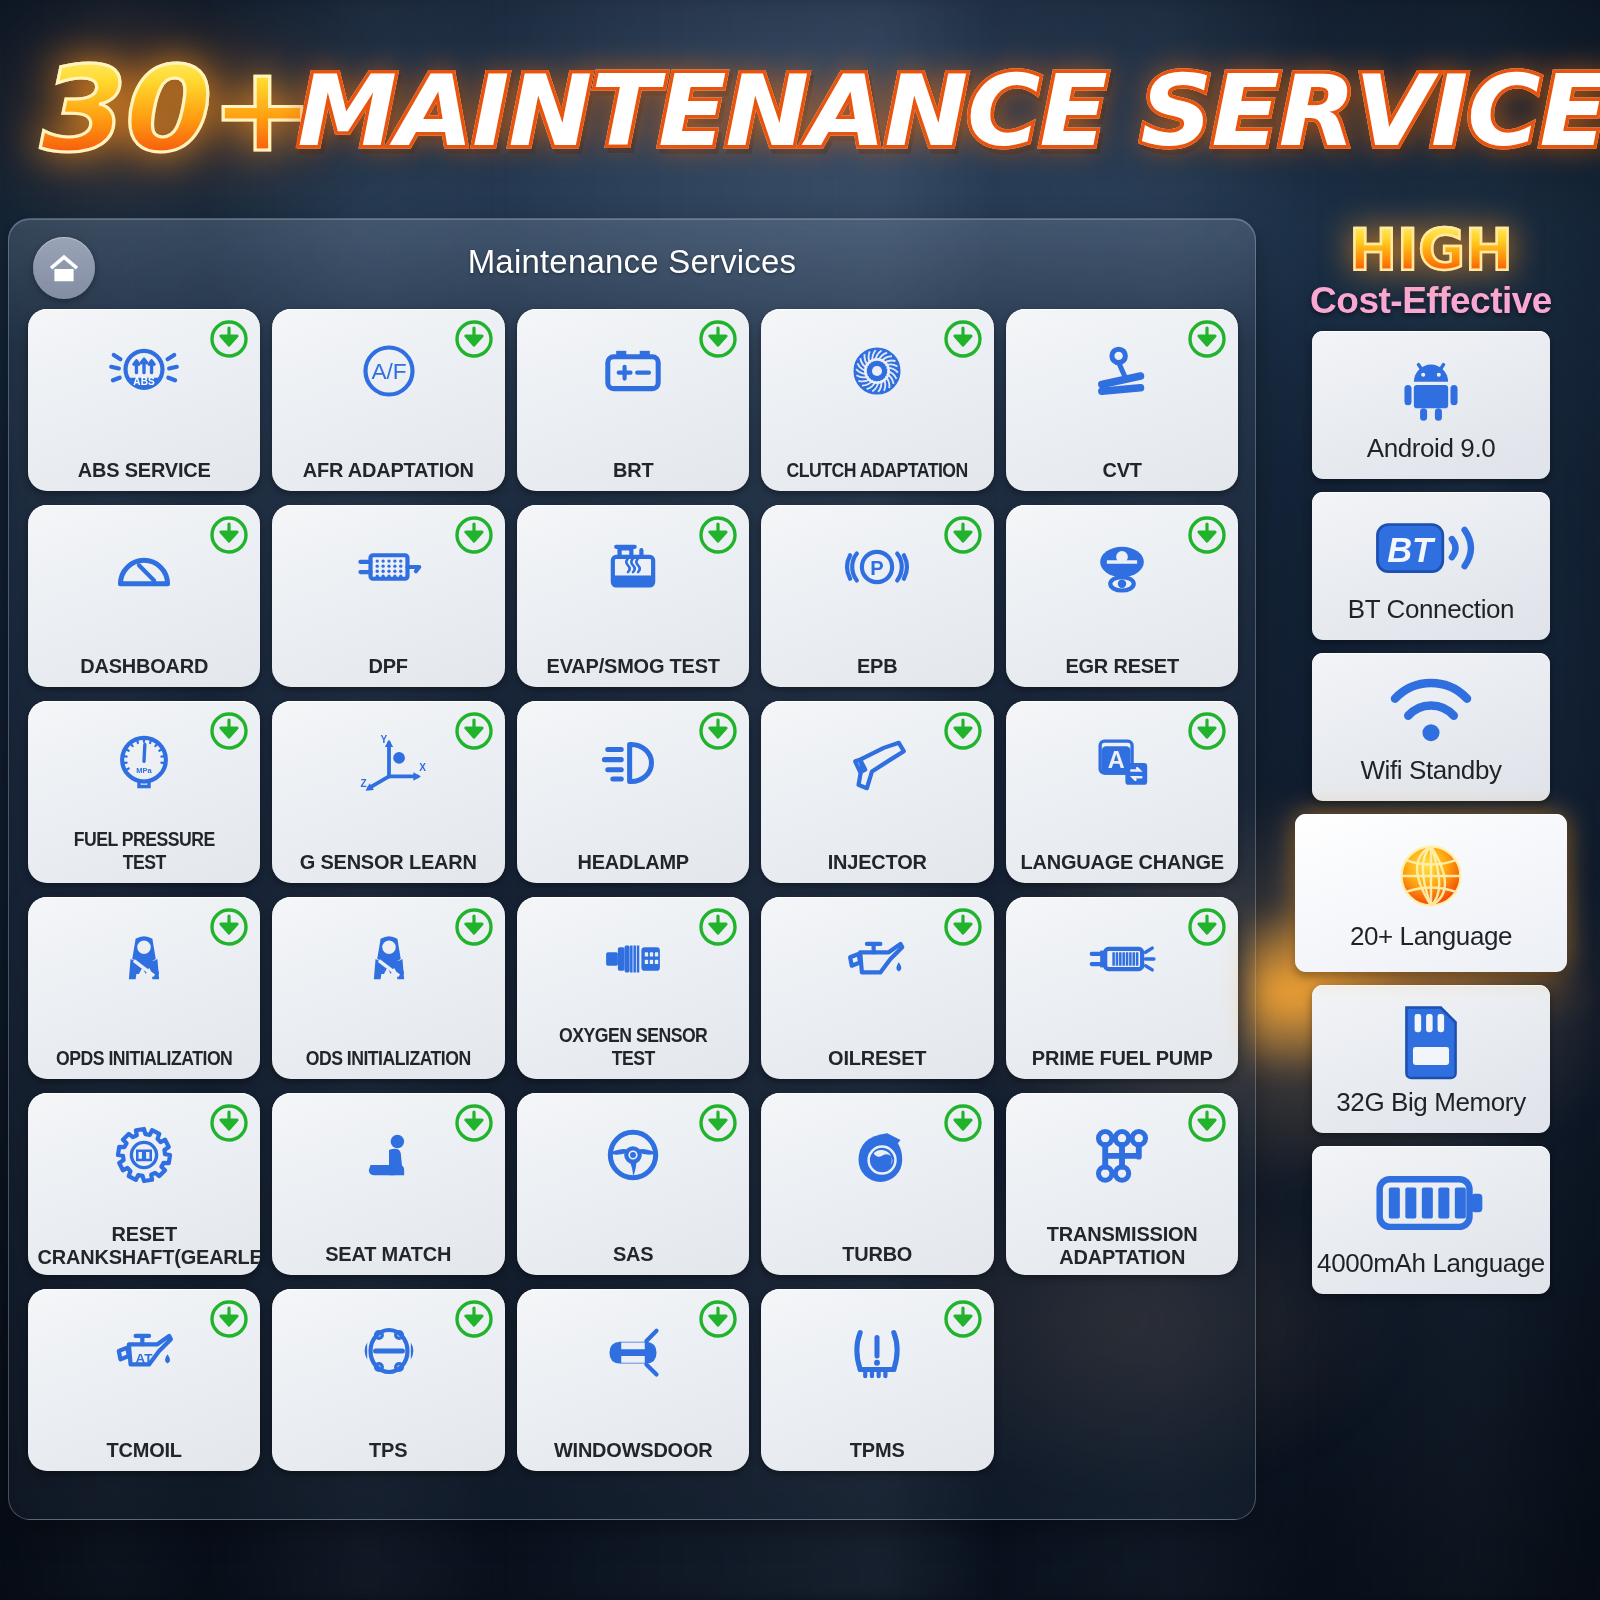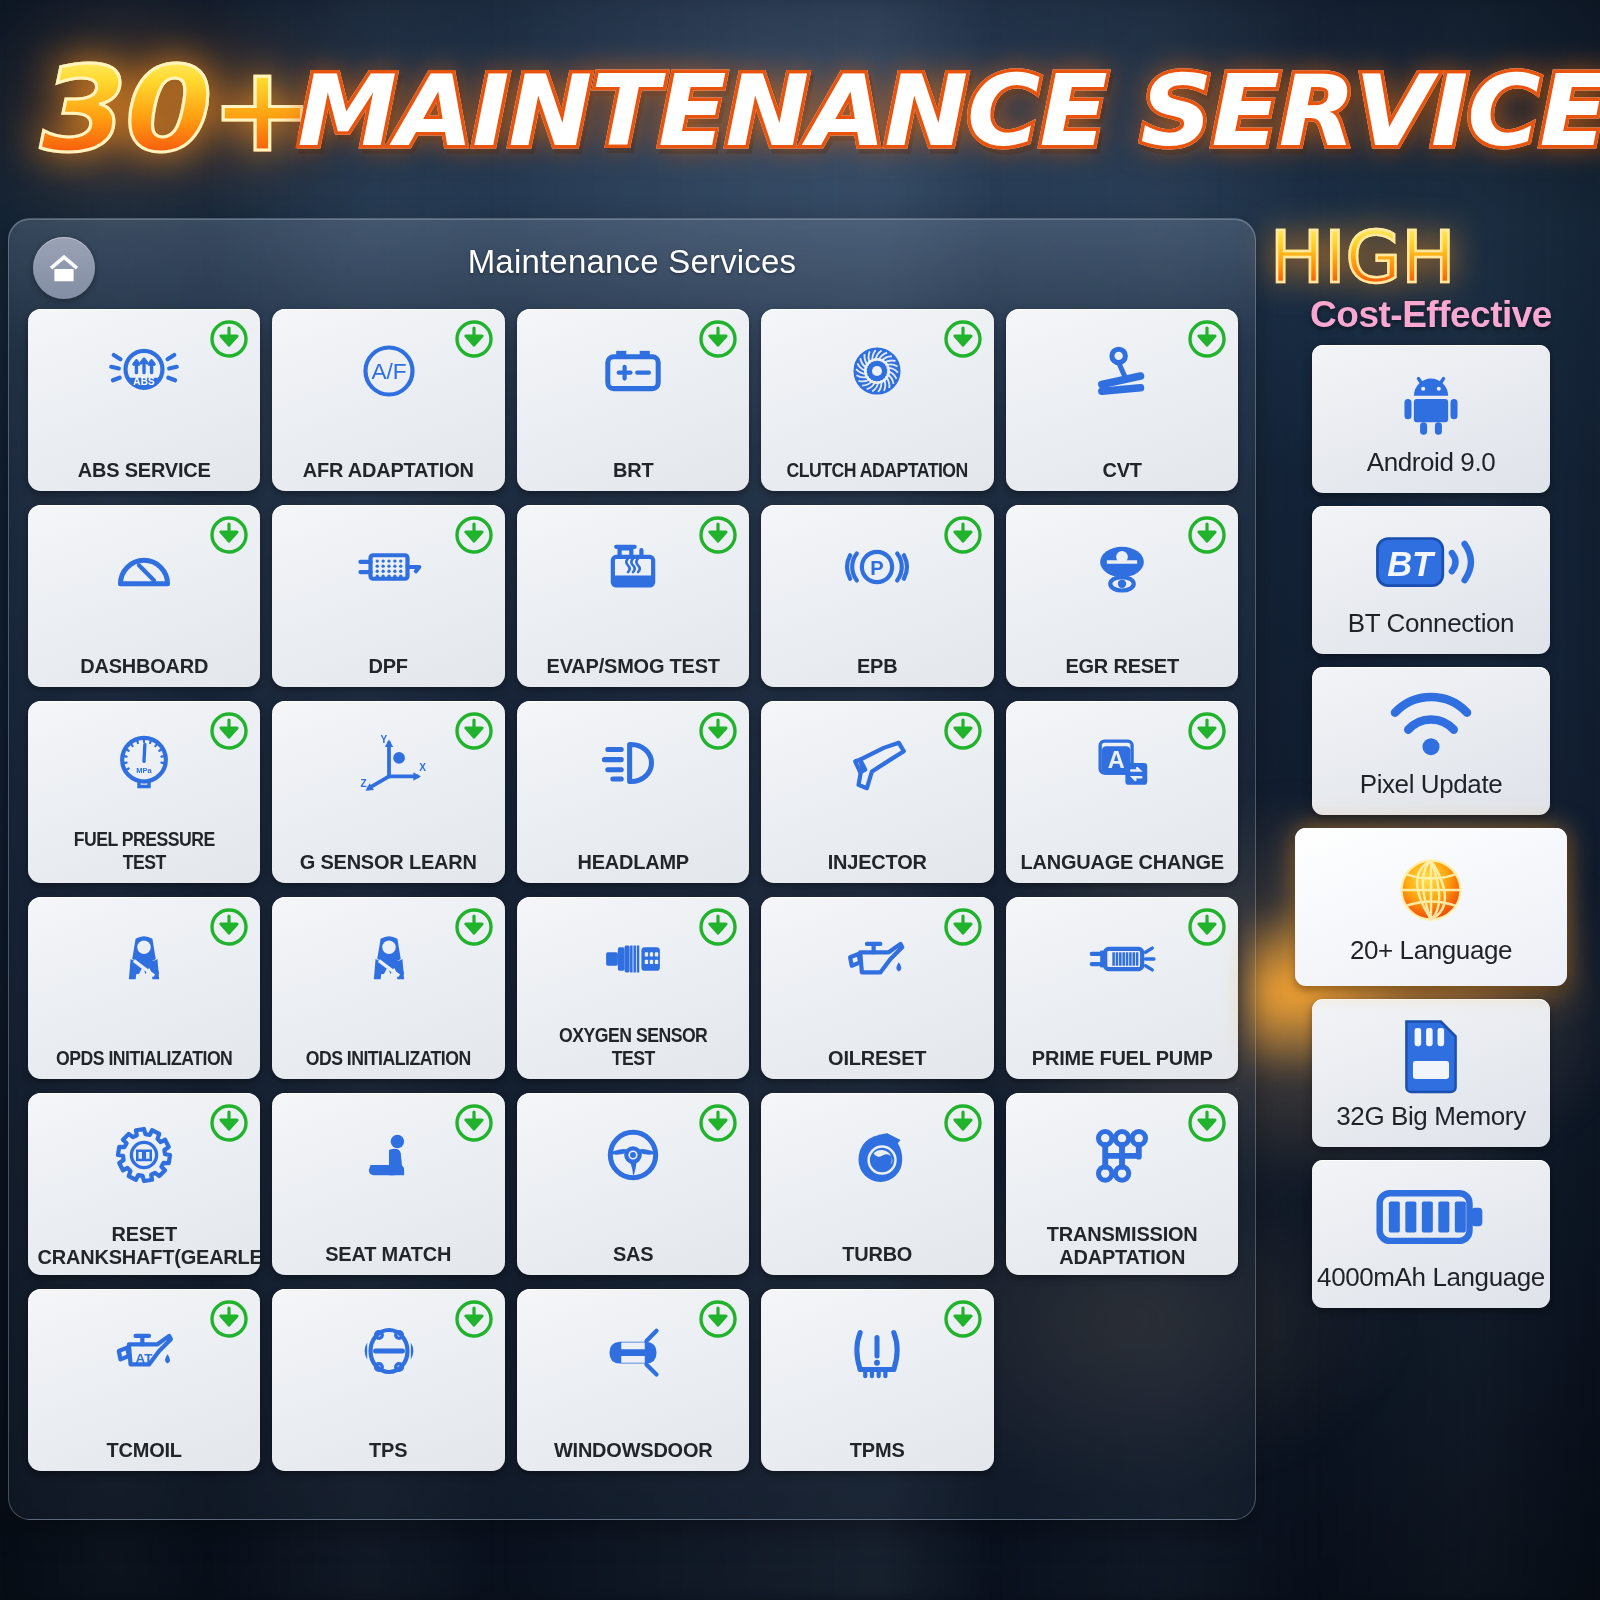--- a/index.html
+++ b/index.html
@@ -108,21 +108,21 @@
   #grid {
     position: absolute; left: 19px; top: 90px;
     width: 1210px;
     display: grid;
     grid-template-columns: repeat(5, 1fr);
     gap: 14px 12px;
   }
   .card {
     position: relative;
     height: 182px;
-    border-radius: 13px;
+    border-radius: 19px;
     background: linear-gradient(160deg, #f4f6f8 0%, #eceff3 42%, #e3e7ec 100%);
     box-shadow: 0 3px 7px rgba(0,0,0,.38), inset 0 1px 0 rgba(255,255,255,.9);
     display: flex; flex-direction: column;
     align-items: center; justify-content: flex-start;
     overflow: hidden;
   }
   .card-icon {
     height: 118px; width: 100%;
     display: flex; align-items: center; justify-content: center;
     padding-top: 6px;
@@ -149,22 +149,22 @@
   }
   #rail-glow {
     position: absolute; left: -22px; top: 620px; width: 360px; height: 300px;
     background: radial-gradient(ellipse 180px 120px at 12% 50%, rgba(255,170,50,.95), rgba(255,110,10,0) 72%),
                 radial-gradient(ellipse 230px 60px at 50% 50%, rgba(255,150,40,.45), rgba(255,110,10,0) 75%);
     filter: blur(12px);
     pointer-events: none;
   }
   #rail-hi {
     font-family: "DejaVu Sans", sans-serif;
-    font-weight: 400; font-size: 72px; line-height: .94;
-    text-align: left; letter-spacing: 0px;
+    font-weight: 700; font-size: 57px; line-height: .94;
+    text-align: center; letter-spacing: 0px;
     background: linear-gradient(180deg, #fff069 0%, #ffd024 30%, #ff8a08 66%, #ef3d08 100%);
     -webkit-background-clip: text; background-clip: text; color: transparent;
     -webkit-text-stroke: 2.5px #ffe9a0;
     paint-order: stroke fill;
     filter: drop-shadow(0 0 16px rgba(255,150,30,.8));
     margin-top: 2px;
   }
   #rail-sub {
     text-align: center; color: #f9a8d4;
     font-size: 37px; font-weight: 700; letter-spacing: -.5px;
@@ -824,21 +824,21 @@
       <div class="feat">
         <div class="feat-icon">
           <svg viewBox="0 0 100 76" width="96" height="72">
    <g fill="none" stroke="#2f6fe0" stroke-width="9" stroke-linecap="round">
      <path d="M12 26 a52 52 0 0 1 76 0"></path>
               <path d="M26 44 a32 32 0 0 1 48 0"></path>
             </g>
    <circle cx="50" cy="62" r="9" fill="#2f6fe0"></circle>
           </svg>
         </div>
-        <div class="feat-label">Pixel Update</div>
+        <div class="feat-label">Wifi Standby</div>
       </div>
       <div class="feat highlight">
         <div class="feat-icon">
           <svg viewBox="0 0 100 100" width="82" height="82">
    <defs>
               <radialGradient id="gg" cx="42%" cy="32%" r="72%">
      <stop offset="0%" stop-color="#ffe14a"></stop>
                 <stop offset="48%" stop-color="#ffa810"></stop>
      <stop offset="100%" stop-color="#ee3d06"></stop>
               </radialGradient>

